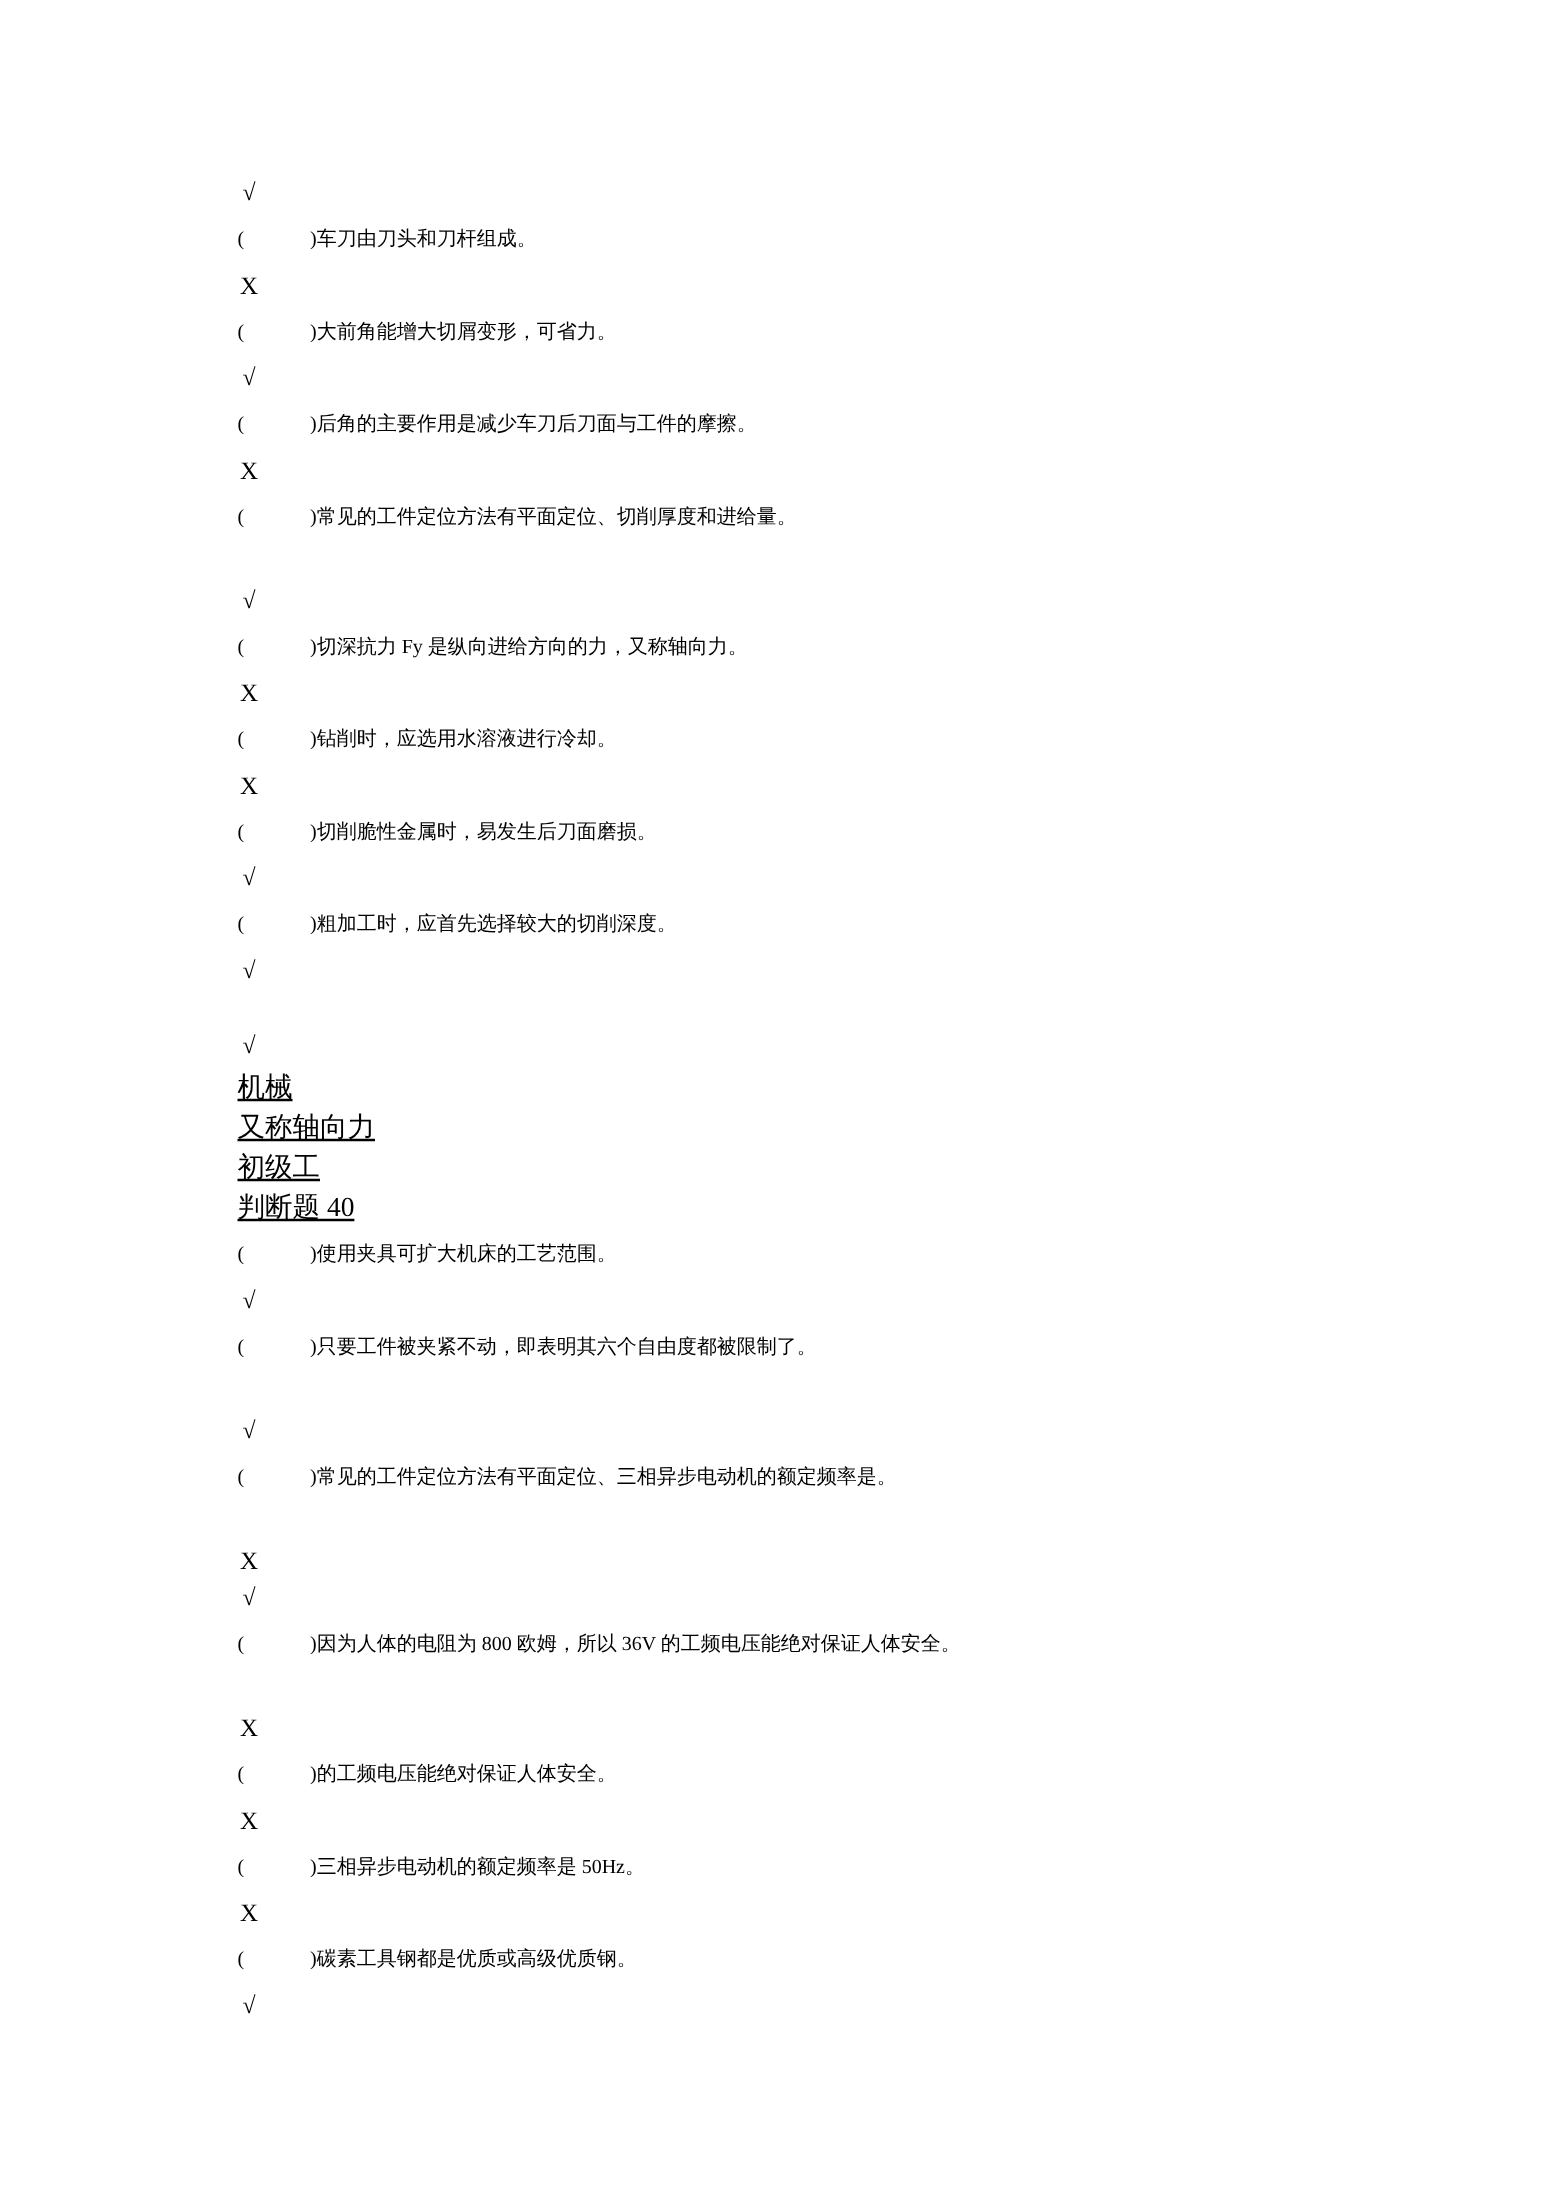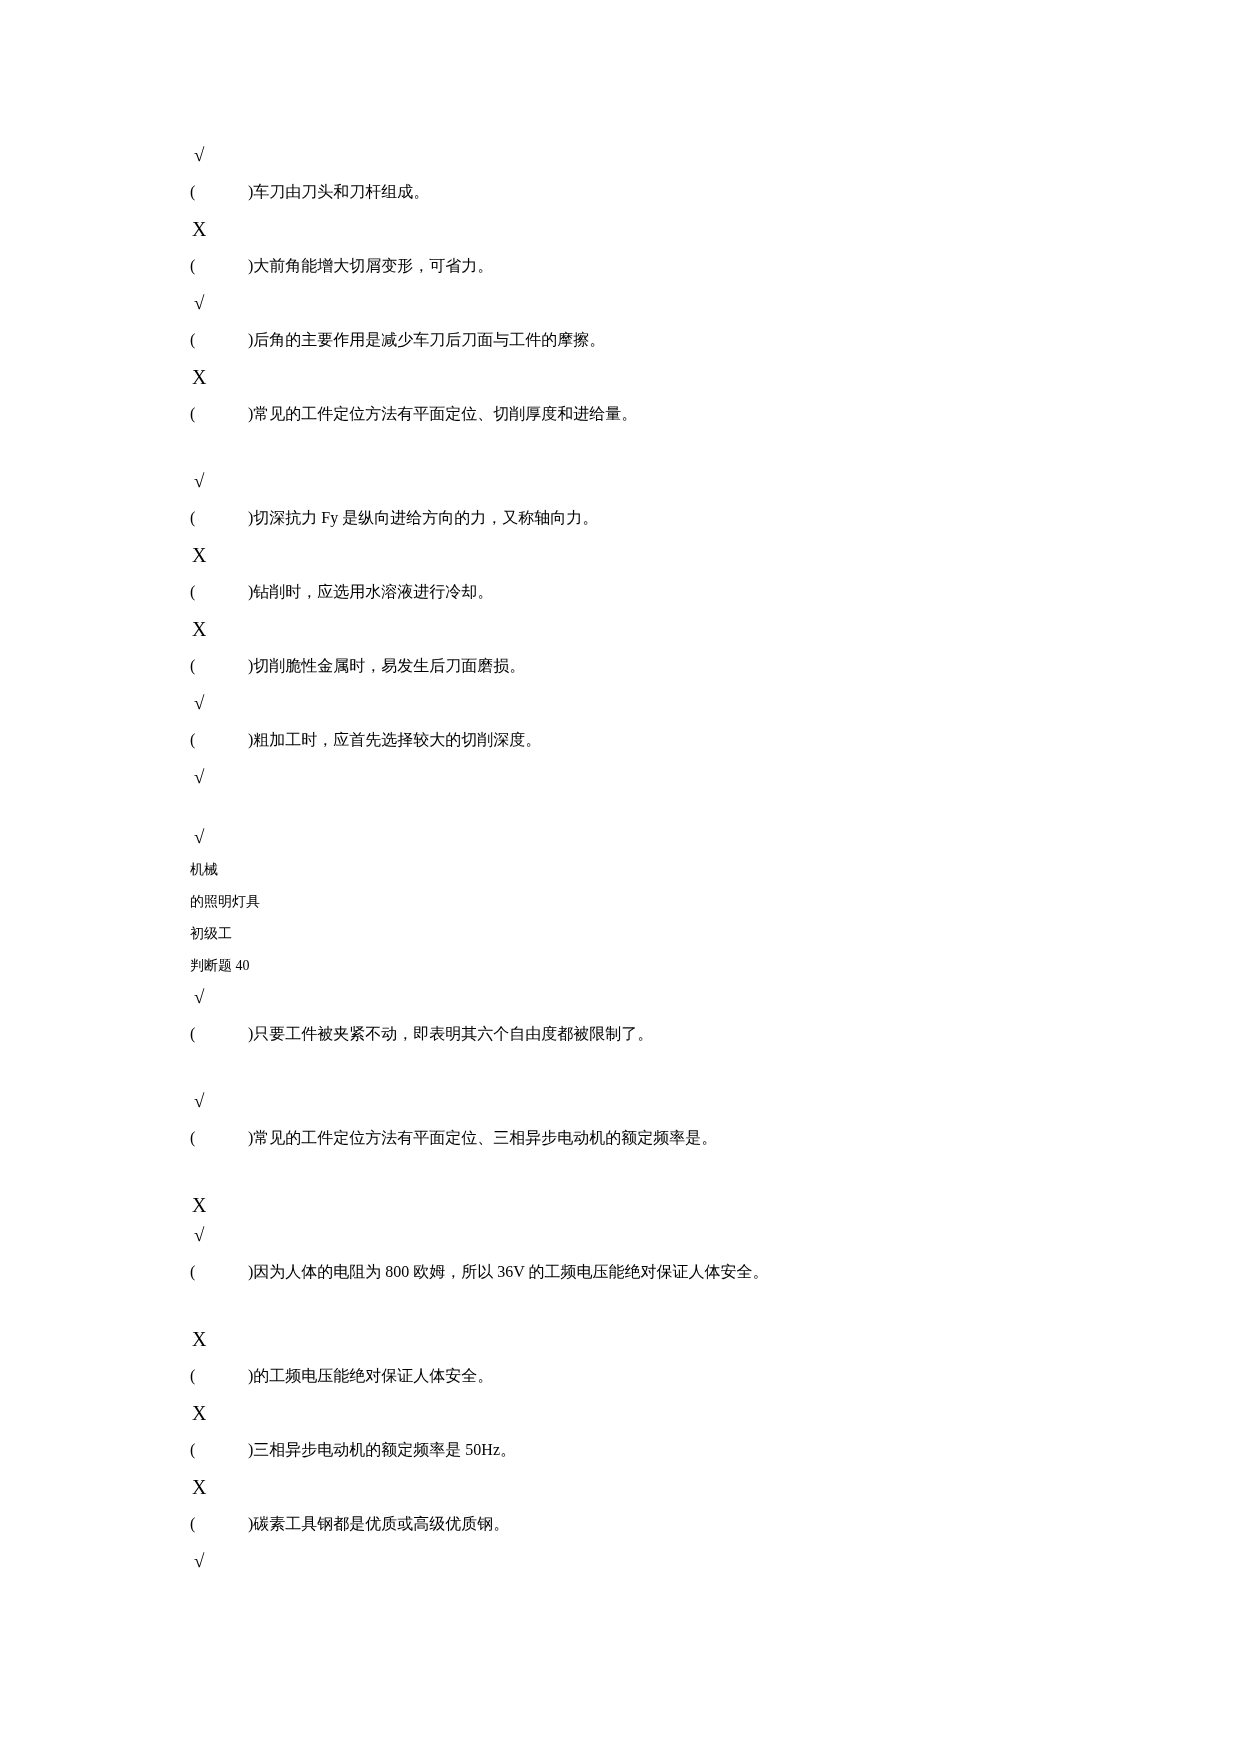--- a/index.html
+++ b/index.html
@@ -48,21 +48,22 @@
   }
   .paren-open {
     display: inline-block;
     width: 58px;
   }
   .spacer-md { height: 30px; }
   .plain {
     display: block;
     height: 32px;
     line-height: 32px;
-    font-size: 14px;
+    font-size: 22px;
+    text-decoration: underline;
   }
   .meta-block { margin-top: 2px; }
 </style>
 </head>
 <body>
 
 <div class="page">
   <div class="doc-body">
 
     <div>
@@ -113,27 +114,30 @@
         <span class="mark tick">√</span>
       </div>
 
       <div class="spacer-md"></div>
 
       <div class="mark tick">√</div>
     </div>
 
     <div class="meta-block">
       <div class="plain">机械</div>
-      <div class="plain">的照明灯具</div>
+      <div class="plain">又称轴向力</div>
       <div class="plain">初级工</div>
       <div class="plain">判断题 40</div>
     </div>
 
     <div>
 
+      <div class="qline">
+        <span class="qtext"><span class="paren-open">(</span><span>)使用夹具可扩大机床的工艺范围。</span></span>
+      </div>
 
       <div class="qline">
         <span class="mark tick">√</span>
         <span class="qtext"><span class="paren-open">(</span><span>)只要工件被夹紧不动，即表明其六个自由度都被限制了。</span></span>
       </div>
 
       <div class="spacer-md"></div>
 
       <div class="qline">
         <span class="mark tick">√</span>

